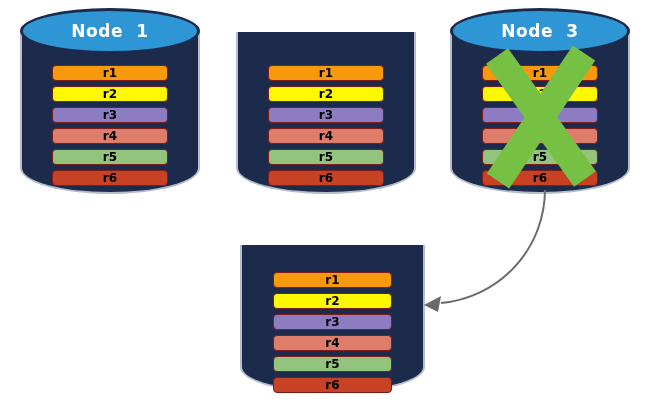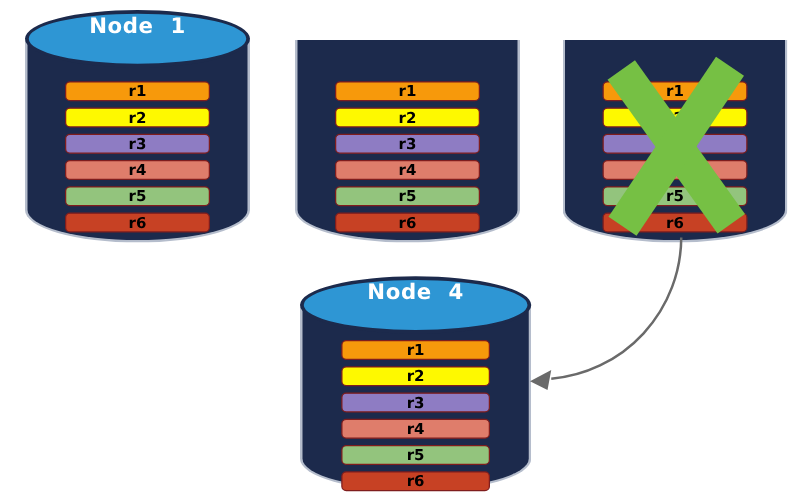--- a/index.html
+++ b/index.html
@@ -14,21 +14,21 @@
   .cyl-body{
     position:absolute;left:0;right:0;top:24px;bottom:0;
     border:2px solid #b5bdcc;border-top:none;
     border-radius:0 0 50% 50% / 0 0 26px 26px;
   }
   .cyl-top{
     position:absolute;left:0;right:0;top:0;height:46px;
     border-radius:50%;
     border:3px solid #1c2a4c;
     box-sizing:border-box;
-    display:flex;align-items:flex-start;justify-content:center;
+    display:flex;align-items:center;justify-content:center;
     z-index:2;
   }
   .node-label{
     color:#ffffff;font-weight:bold;font-size:17px;
     word-spacing:7px;letter-spacing:0.5px;
   }
   .rows{
     position:absolute;left:18%;right:18%;top:57px;
     display:flex;flex-direction:column;gap:5px;z-index:3;
   }
@@ -95,20 +95,23 @@
           <span class="bar-label">r5</span>
         </div>
       <div class="bar" style="background-color: rgb(199, 65, 36);">
           <span class="bar-label">r6</span>
         </div>
     </div>
   </div>
 
   <div class="node" style="left:450px;top:8px;width:180px;height:186px">
     <div class="cyl-body" style="background-color: rgb(28, 42, 76);"></div>
+    <div class="cyl-top" style="background-color: rgb(46, 150, 212);">
+      <span class="node-label">Node 3</span>
+    </div>
     <div class="rows">
       <div class="bar" style="background-color: rgb(247, 153, 11);">
           <span class="bar-label">r1</span>
         </div>
       <div class="bar" style="background-color: rgb(254, 249, 0);">
           <span class="bar-label">r2</span>
         </div>
       <div class="bar" style="background-color: rgb(142, 124, 195);">
           <span class="bar-label">r3</span>
         </div>
@@ -119,23 +122,20 @@
           <span class="bar-label">r5</span>
         </div>
       <div class="bar" style="background-color: rgb(199, 65, 36);">
           <span class="bar-label">r6</span>
         </div>
     </div>
   </div>
 
   <div class="node node-4" style="left:240px;top:221px;width:185px;height:172px">
     <div class="cyl-body" style="background-color: rgb(28, 42, 76);"></div>
-    <div class="cyl-top" style="background-color: rgb(46, 150, 212);">
-      <span class="node-label">Node 4</span>
-    </div>
     <div class="rows">
       <div class="bar" style="background-color: rgb(247, 153, 11);">
           <span class="bar-label">r1</span>
         </div>
       <div class="bar" style="background-color: rgb(254, 249, 0);">
           <span class="bar-label">r2</span>
         </div>
       <div class="bar" style="background-color: rgb(142, 124, 195);">
           <span class="bar-label">r3</span>
         </div>

